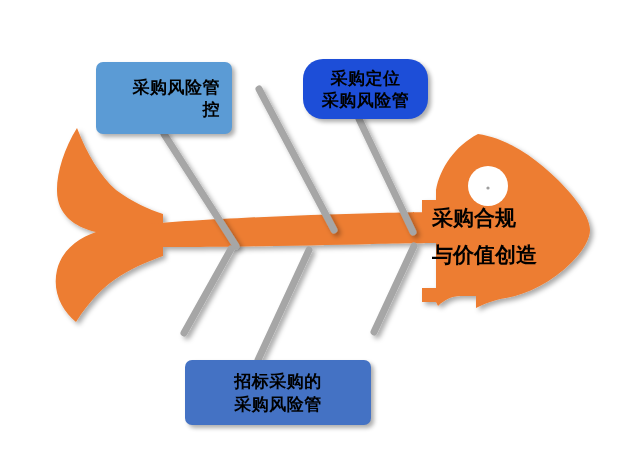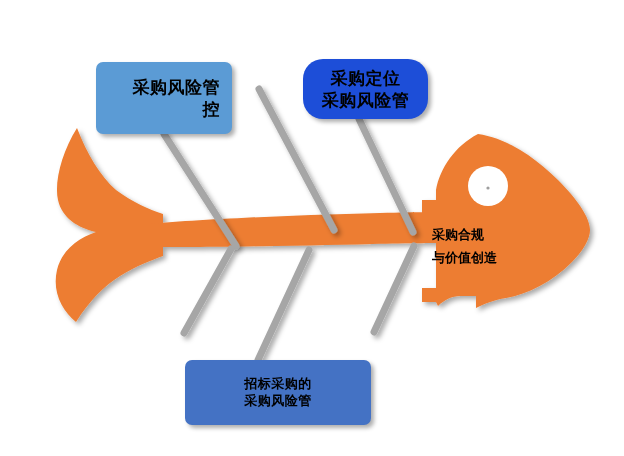--- a/index.html
+++ b/index.html
@@ -67,30 +67,30 @@
     background: #1d4ed8;
     font-size: 17px;
     border-radius: 20px;
   }
   #cause-box-3 {
     left: 185px;
     top: 360px;
     width: 186px;
     height: 65px;
     background: #4472C4;
-    font-size: 13px;
+    font-size: 17px;
   }
   #head-label {
     position: absolute;
     left: 432px;
-    top: 224px;
+    top: 200px;
     width: 130px;
     color: #000000;
     font-weight: bold;
-    font-size: 13px;
+    font-size: 21px;
     line-height: 1.75;
     text-align: left;
     pointer-events: none;
   }
   #head-label .line {
     display: block;
     white-space: nowrap;
   }
 </style>
 </head>

